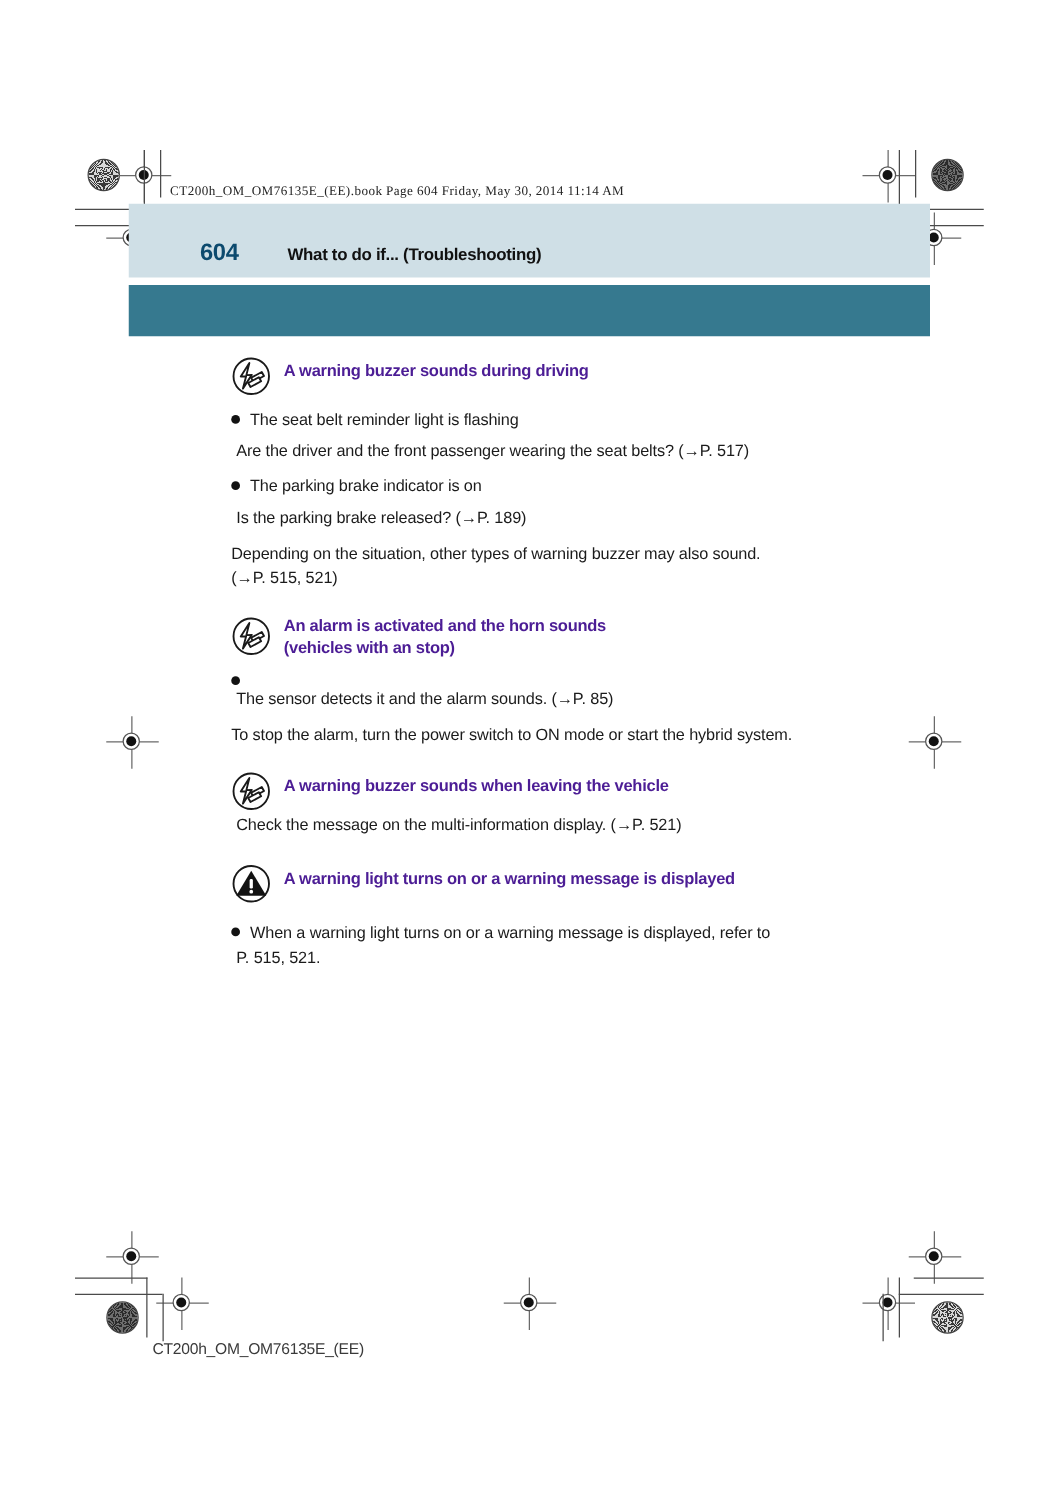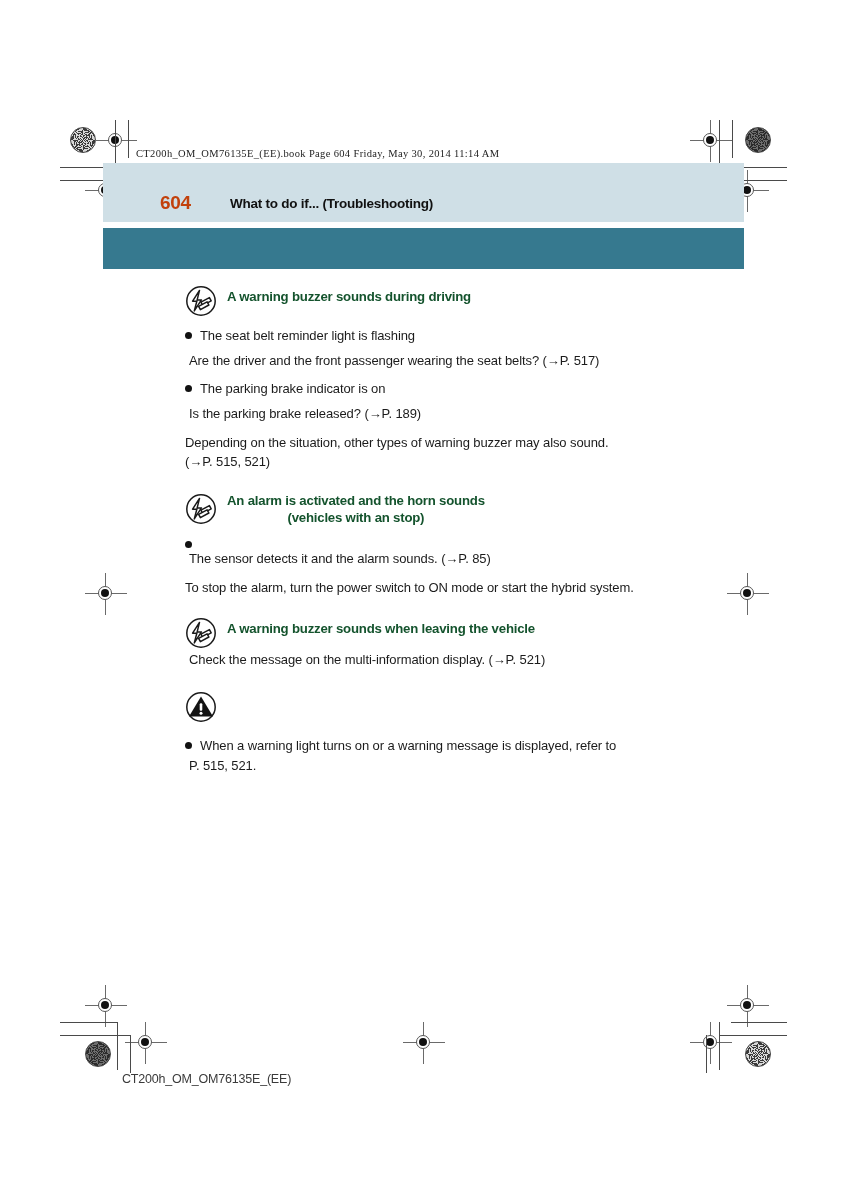--- a/index.html
+++ b/index.html
@@ -87,21 +87,21 @@
     color: #232323;
     white-space: nowrap;
   }
   .page-num {
     position: absolute;
     left: 160px;
     top: 192px;
     font-size: 19px;
     font-weight: bold;
     letter-spacing: -0.3px;
-    color: #c2410c;
+    color: #0c4a6e;
   }
   .chapter-title {
     position: absolute;
     left: 230px;
     top: 196px;
     font-size: 13.5px;
     font-weight: bold;
     letter-spacing: -0.25px;
     color: #111;
   }
@@ -125,22 +125,21 @@
     width: 32px;
     height: 32px;
     margin-top: 2px;
   }
   .sec-title {
     font-size: 13.2px;
     font-weight: bold;
     letter-spacing: -0.2px;
     line-height: 17px;
     padding-top: 5px;
-    color: #14532d;
-    text-align: center;
+    color: #4c1d95;
   }
   .sec-title .l2 { display: block; }
 
   .bullet-row {
     display: flex;
     align-items: flex-start;
     gap: 8px;
     margin-top: 9px;
   }
   .bullet {
@@ -381,20 +380,23 @@
   <div class="section">
     <div class="sec-head">
       <span class="icon-wrap">
         <svg viewBox="0 0 32 32" width="32" height="32">
           <circle cx="16" cy="16" r="14.2" fill="#fff" stroke="#1a1a1a" stroke-width="1.5"></circle>
           <path d="M16 5.6 L28.0 25.6 L4.0 25.6 Z" fill="#121212"></path>
           <rect x="14.7" y="12.2" width="2.6" height="7.6" rx="1.1" fill="#fff"></rect>
           <circle cx="16" cy="22.3" r="1.5" fill="#fff"></circle>
         </svg>
       </span>
+      <div class="sec-title">
+        <span>A warning light turns on or a warning message is displayed</span>
+      </div>
     </div>
 
     <div class="bullet-row" style="margin-top:13px;">
       <span class="bullet"></span>
       <span class="bullet-text">When a warning light turns on or a warning message is displayed, refer to</span>
     </div>
     <div class="sub-line tight">P. 515, 521.</div>
   </div>
 
 </div>

